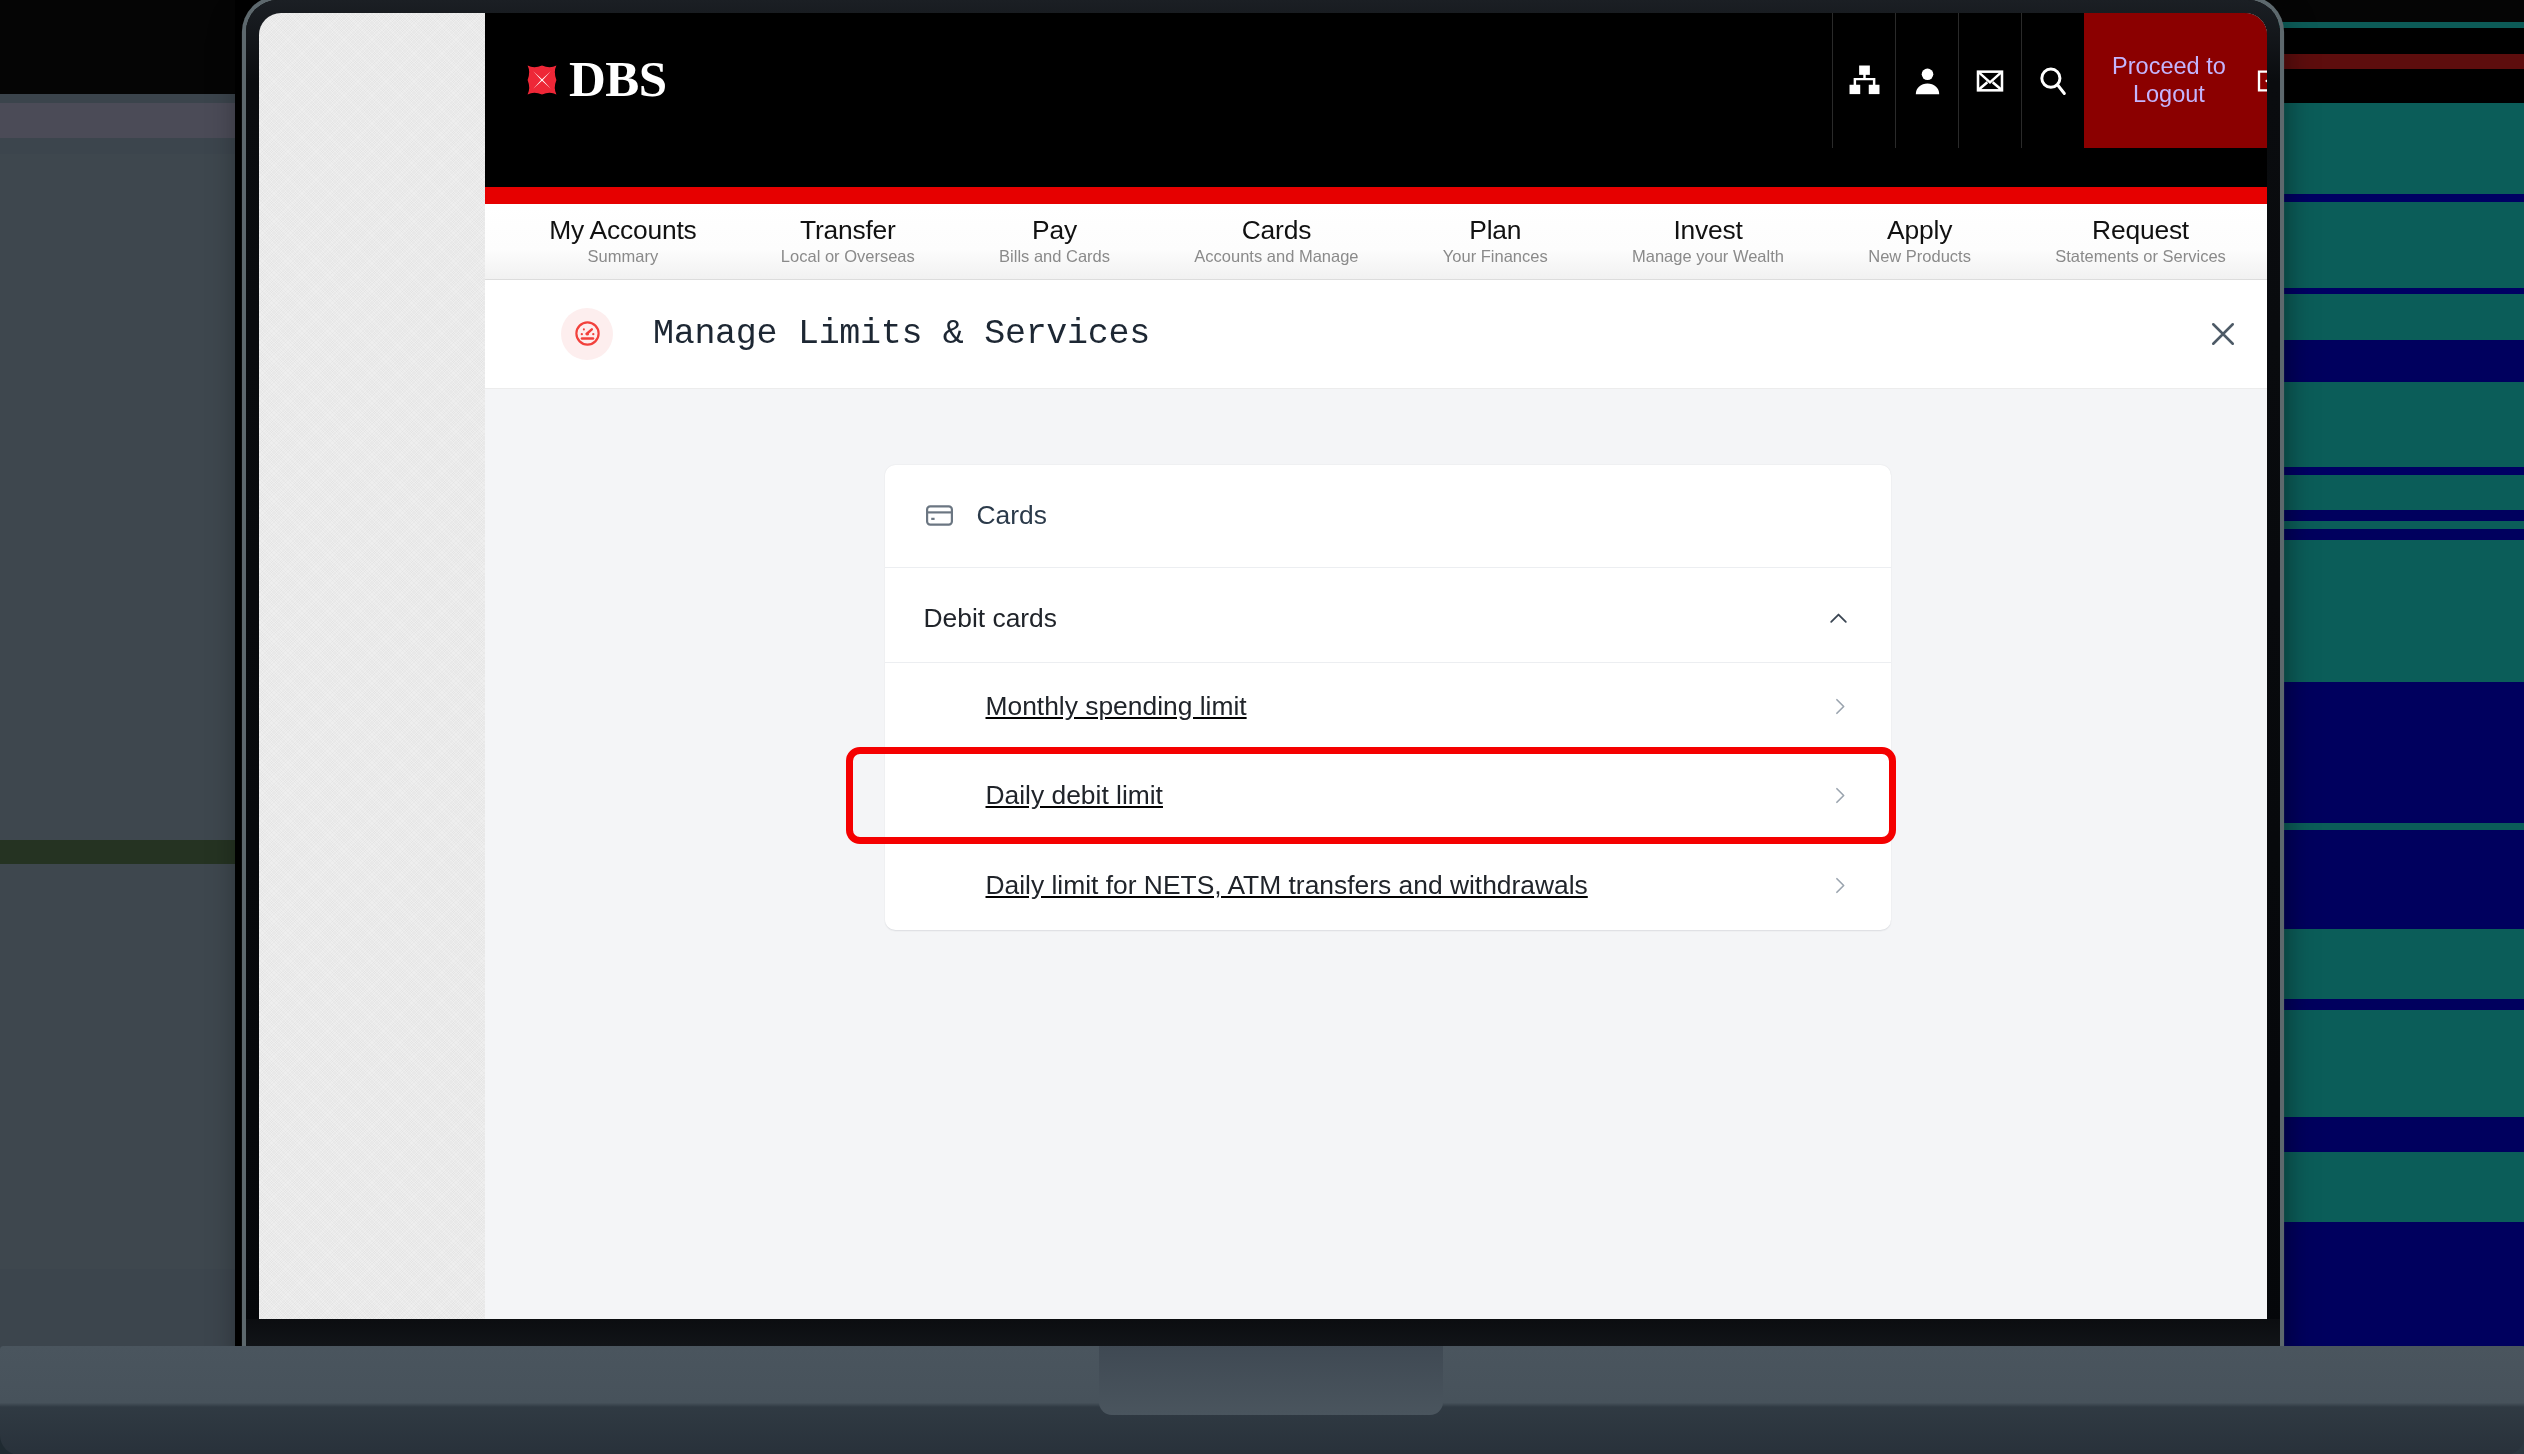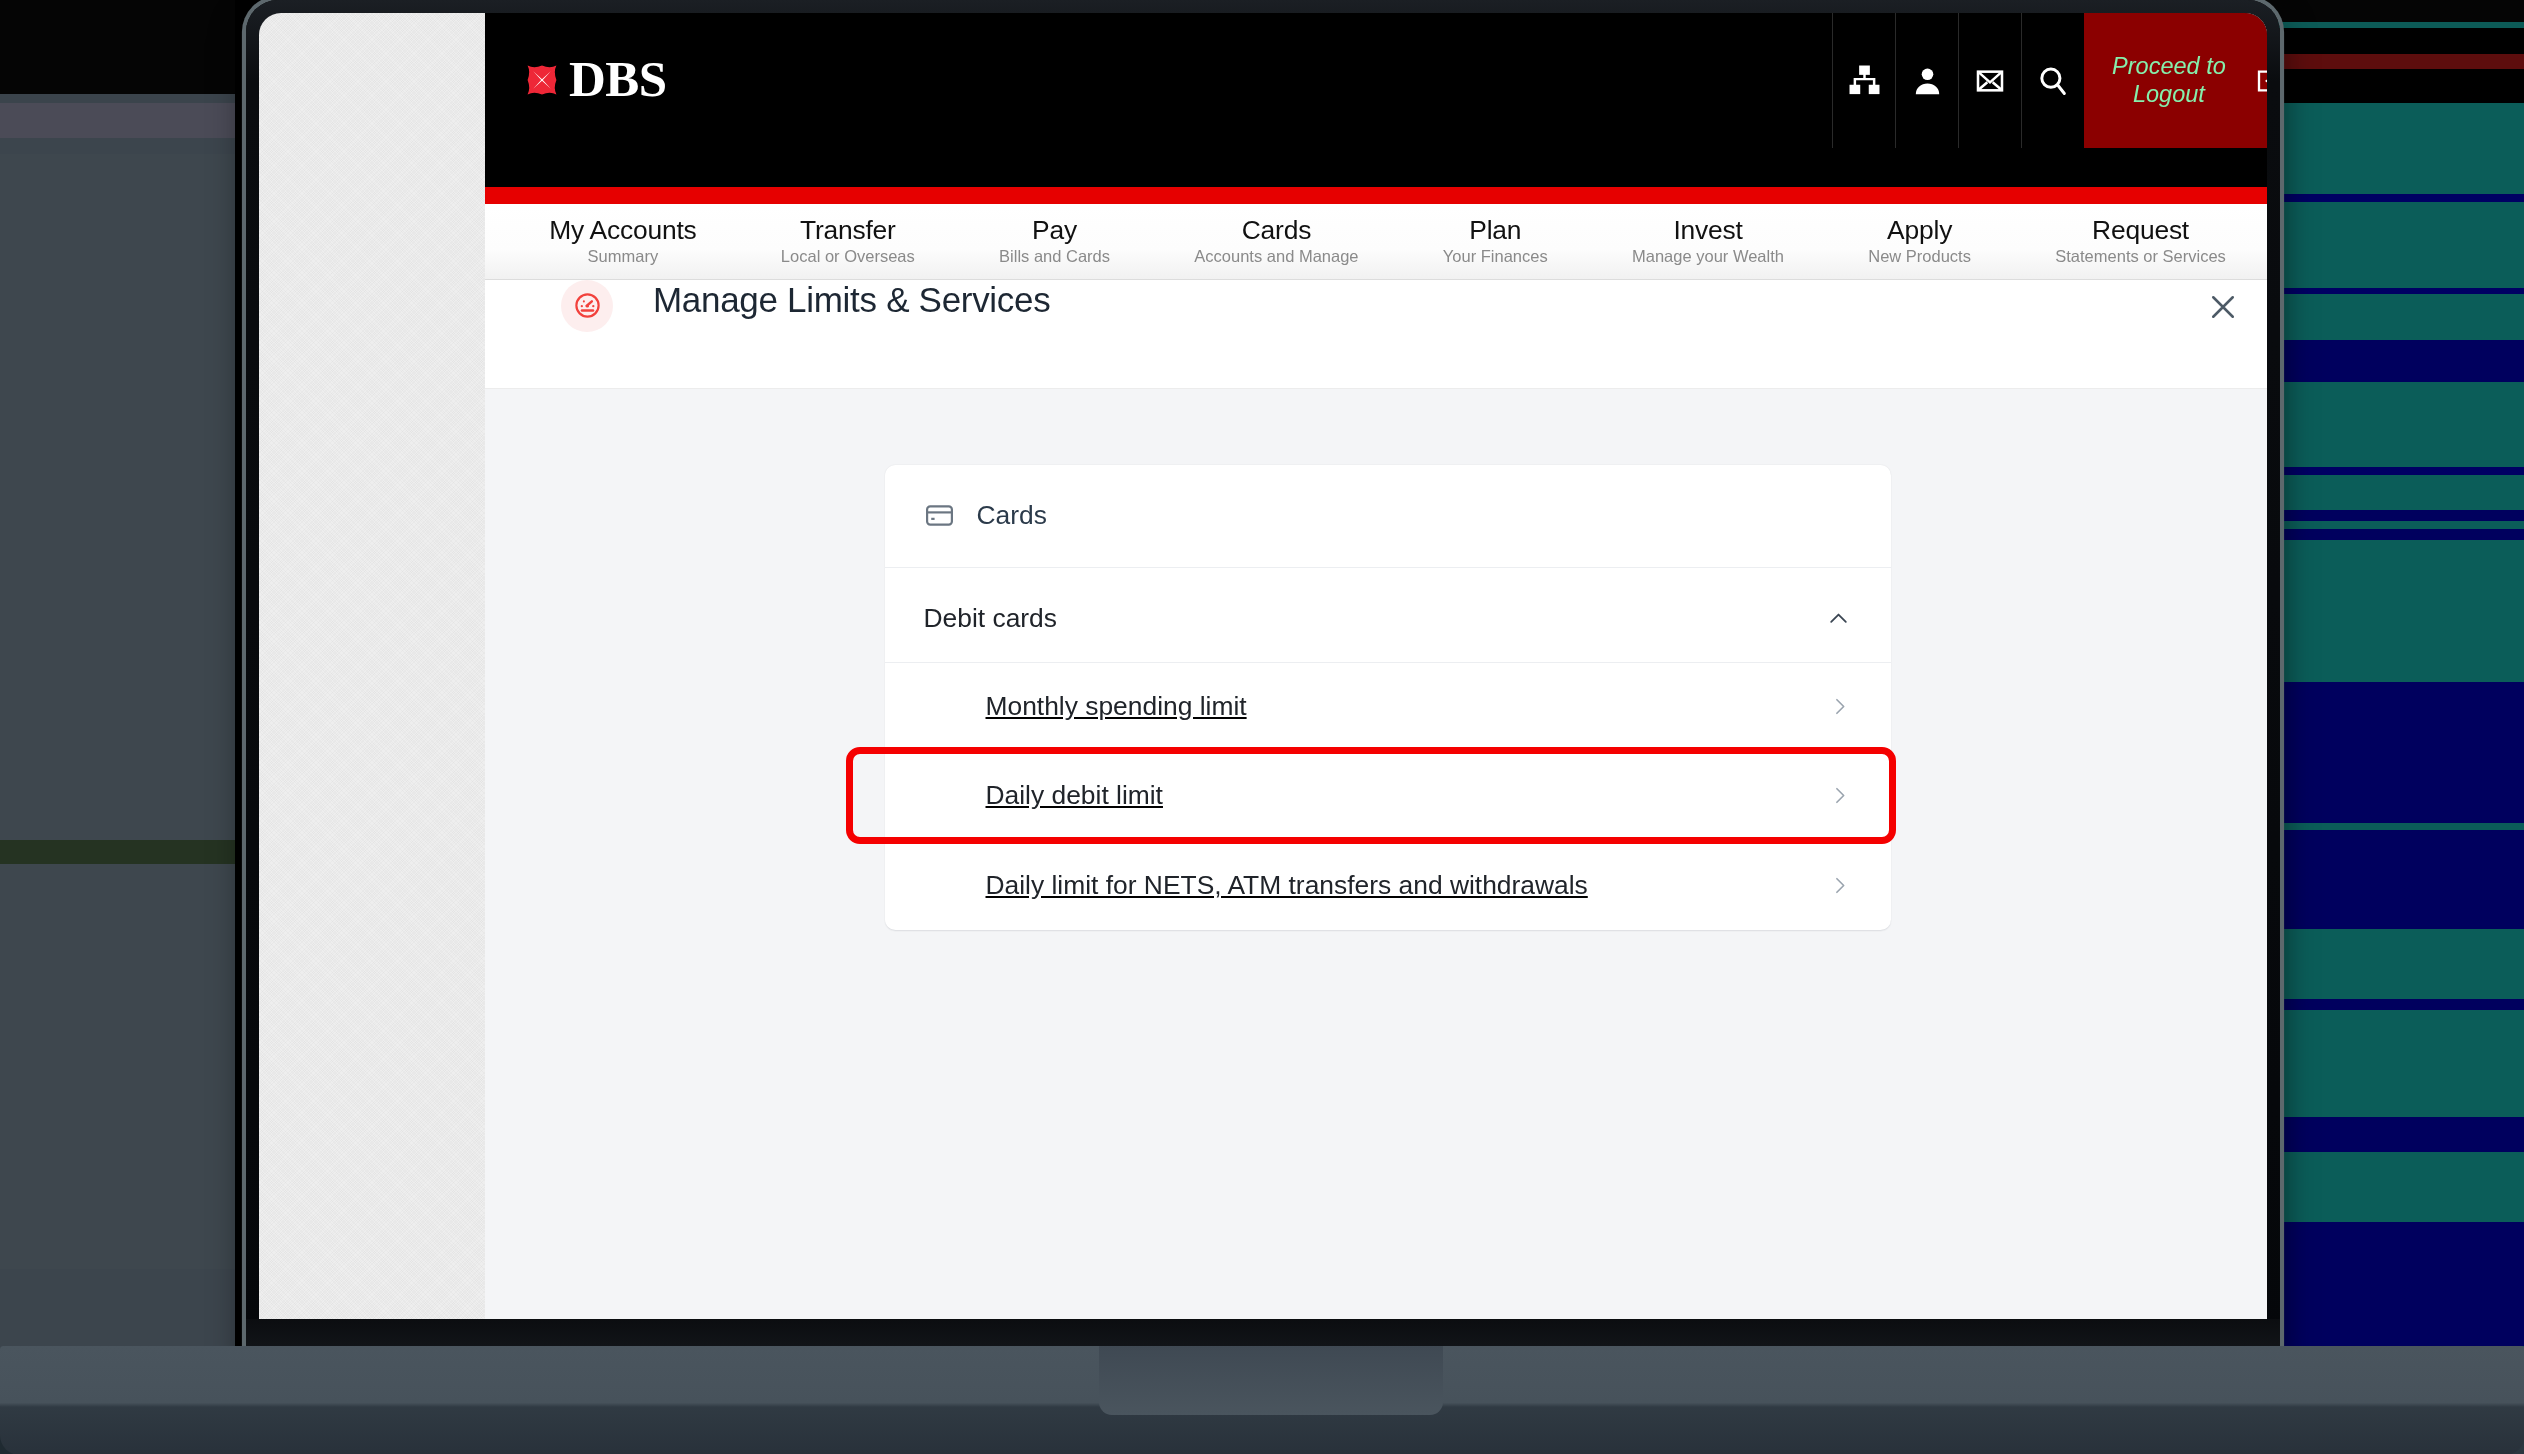--- a/index.html
+++ b/index.html
@@ -110,42 +110,42 @@
     color:#fff; font-family:"Liberation Serif", serif; font-weight:700;
     font-size:51px; letter-spacing:-0.6px; line-height:.86;
   }
   .mast-right { position:absolute; right:0; top:0; height:135px; display:flex; align-items:stretch; }
   .mast-icon {
     width:63px; display:flex; align-items:center; justify-content:center;
     border-left:0.6px solid #2a2a2a; color:#fff;
   }
   .mast-icon:first-child { border-left:0.6px solid #2a2a2a; }
   .logout-btn {
-    background:#8b0000; color:#86efac; width:206px;
+    background:#8b0000; color:#c4b5fd; width:206px;
     display:flex; align-items:center; justify-content:center; gap:8.2px;
-    font-size:23.5px; line-height:1.15; text-align:center; padding:0 10px;font-style:italic;
+    font-size:23.5px; line-height:1.15; text-align:center; padding:0 10px;
   }
   .logout-label { white-space:normal; }
 
   .red-rule { height:16.5px; background:#e60000; }
 
   
   .mainnav {
     height:76px; background:linear-gradient(180deg,#ffffff 0%,#fdfdfd 60%,#f1f1f1 100%);
     display:flex; align-items:flex-start; justify-content:space-between;
     padding:8.2px 22px 0 22px; border-bottom:0.6px solid #dcdcdc;
   }
   .navitem { text-align:center; flex:1 1 auto; padding-top:3.5px; }
   .navitem .t1 { font-size:26.4px; font-weight:400; color:#111; letter-spacing:-0.2px; }
   .navitem .t2 { font-size:16.5px; color:#8a8a8a; margin-top:1px; }
 
   
   .pagehead {
-    height:109px; background:#fff; display:flex; 
-    padding:0 40px 0 76px; border-bottom:0.6px solid #ececec;
+    height:109px; background:#fff; display:flex; align-items:center;
+    padding:0 40px 0 76px; border-bottom:0.6px solid #ececec;font-family:Liberation Mono, monospace;
   }
   .pagehead-icon {
     width:52px; height:52px; border-radius:50%; background:#fdeeee;
     display:flex; align-items:center; justify-content:center; flex:none;
   }
   .pagehead-title {
     margin-left:40px; font-size:35px; color:#1d2733; font-weight:400; letter-spacing:-0.3px;
   }
   .pagehead-close {
     margin-left:auto; width:54px; height:54px; display:flex; align-items:center; justify-content:center;

